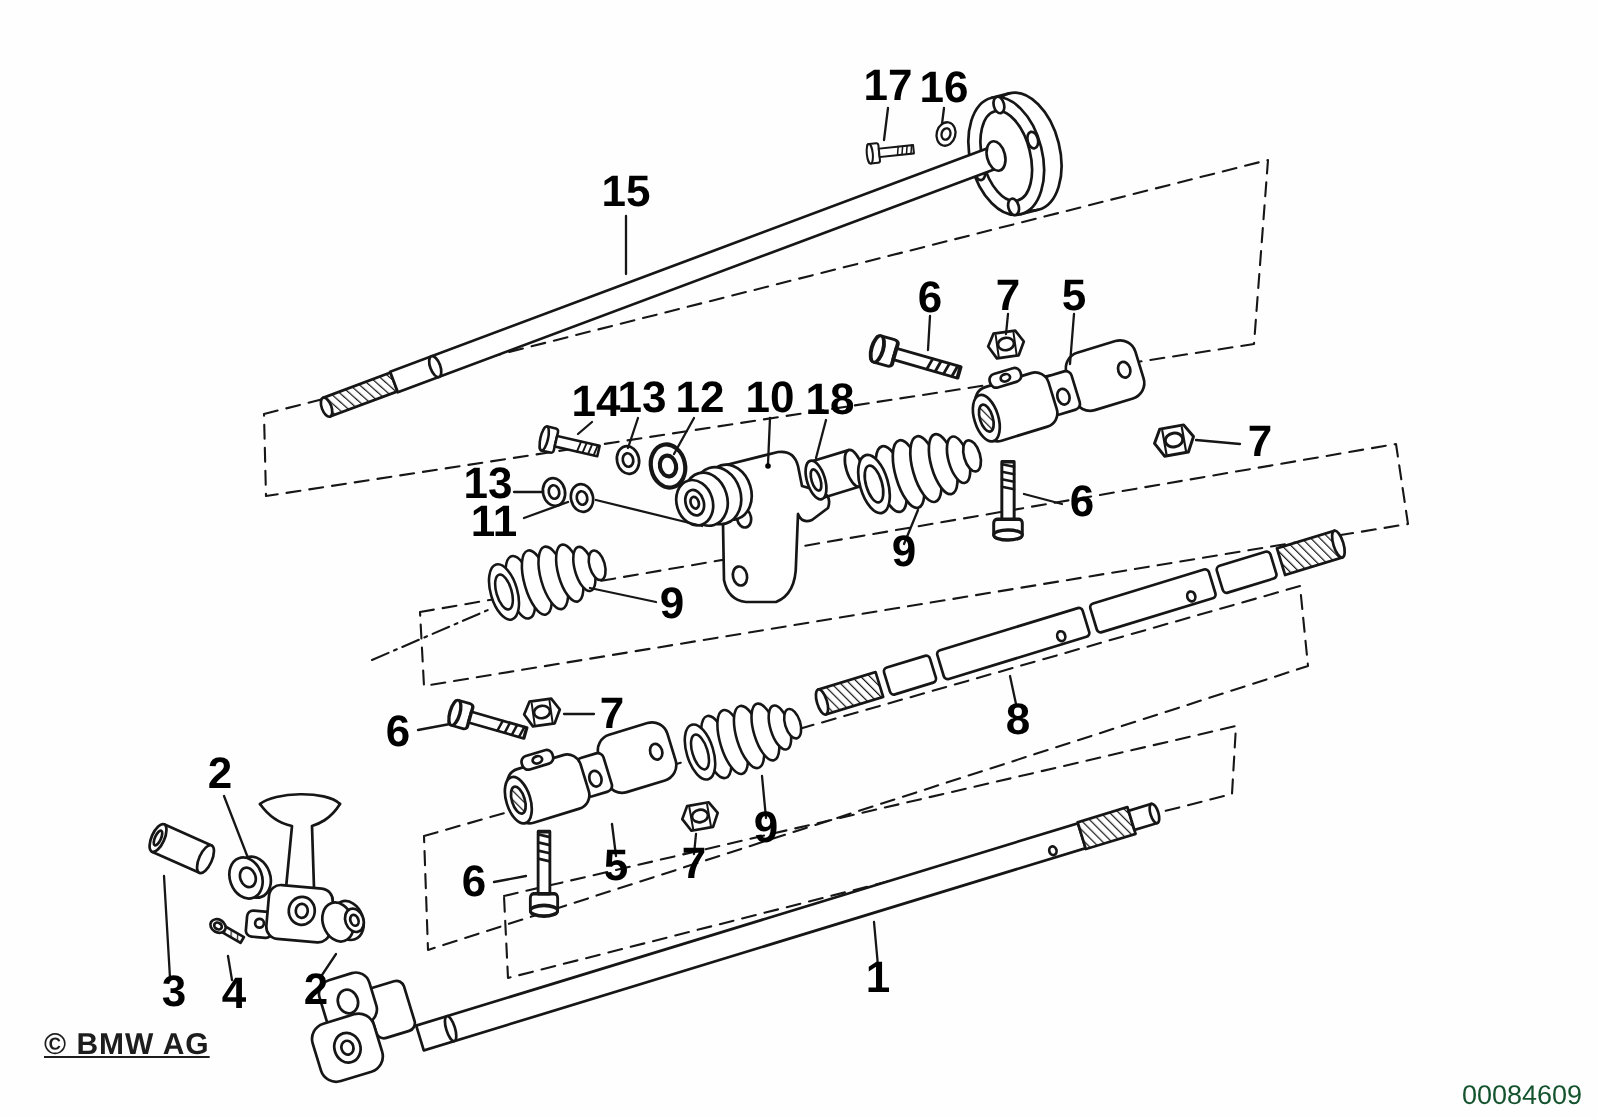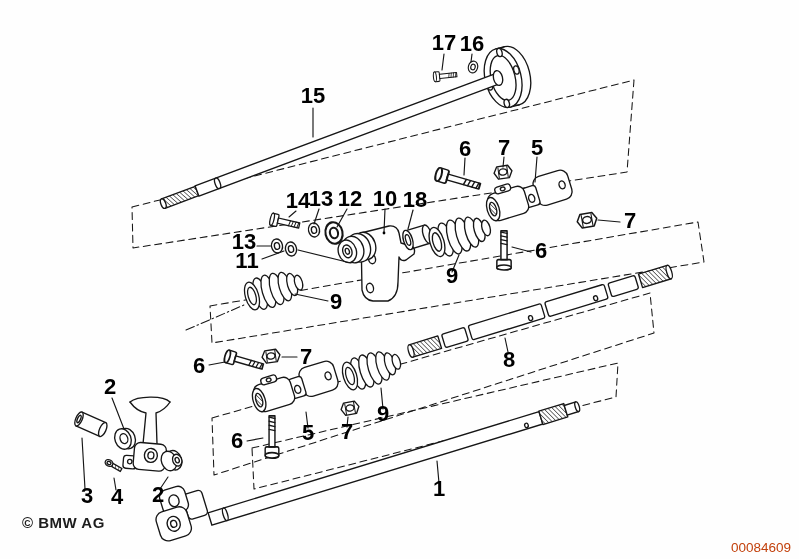--- a/index.html
+++ b/index.html
@@ -9,22 +9,22 @@
   #diagram-svg *{stroke:#161616;stroke-width:1.35;fill:#fff;stroke-linejoin:round;stroke-linecap:round;}
   #diagram-svg .nofill{fill:none;}
   #diagram-svg .thin{stroke-width:1;fill:none;}
   #diagram-svg .leader{stroke-width:1.15;fill:none;}
   #diagram-svg .dashed{stroke-dasharray:7 4.5;fill:none;stroke-width:1.05;}
   #diagram-svg .dashdot{stroke-dasharray:9 3 1.5 3;fill:none;stroke-width:1.05;}
   #diagram-svg .hatchfill{fill:url(#hatch);}
   #diagram-svg .dot{fill:#000;stroke:none;}
   #diagram-svg .callout{font:bold 22px "Liberation Sans",sans-serif;fill:#000;stroke:none;text-anchor:middle;}
   .footer-text{position:absolute;color:#1d1d1d;}
-  #copyright{left:22px;top:514px;font-size:15px;font-weight:700;letter-spacing:0.5px;}
-  #drawing-number{left:731px;top:540px;font-size:13.5px;font-weight:400;color:#c2410c;}
+  #copyright{left:22px;top:514px;font-size:15px;font-weight:700;letter-spacing:0.5px;text-decoration:underline;}
+  #drawing-number{left:731px;top:540px;font-size:13.5px;font-weight:400;color:#14532d;}
 </style>
 </head>
 <body>
 
 <div id="canvas">
 <svg id="diagram-svg" width="799" height="559" viewBox="0 0 799 559">
   <defs>
     <pattern id="hatch" width="3.2" height="3.2" patternUnits="userSpaceOnUse" patternTransform="rotate(-28)">
       <rect width="3.2" height="3.2" style="fill:#fff;stroke:none"></rect>
       <line x1="0" y1="0" x2="0" y2="3.2" style="stroke:#161616;stroke-width:1.2;fill:none"></line>

